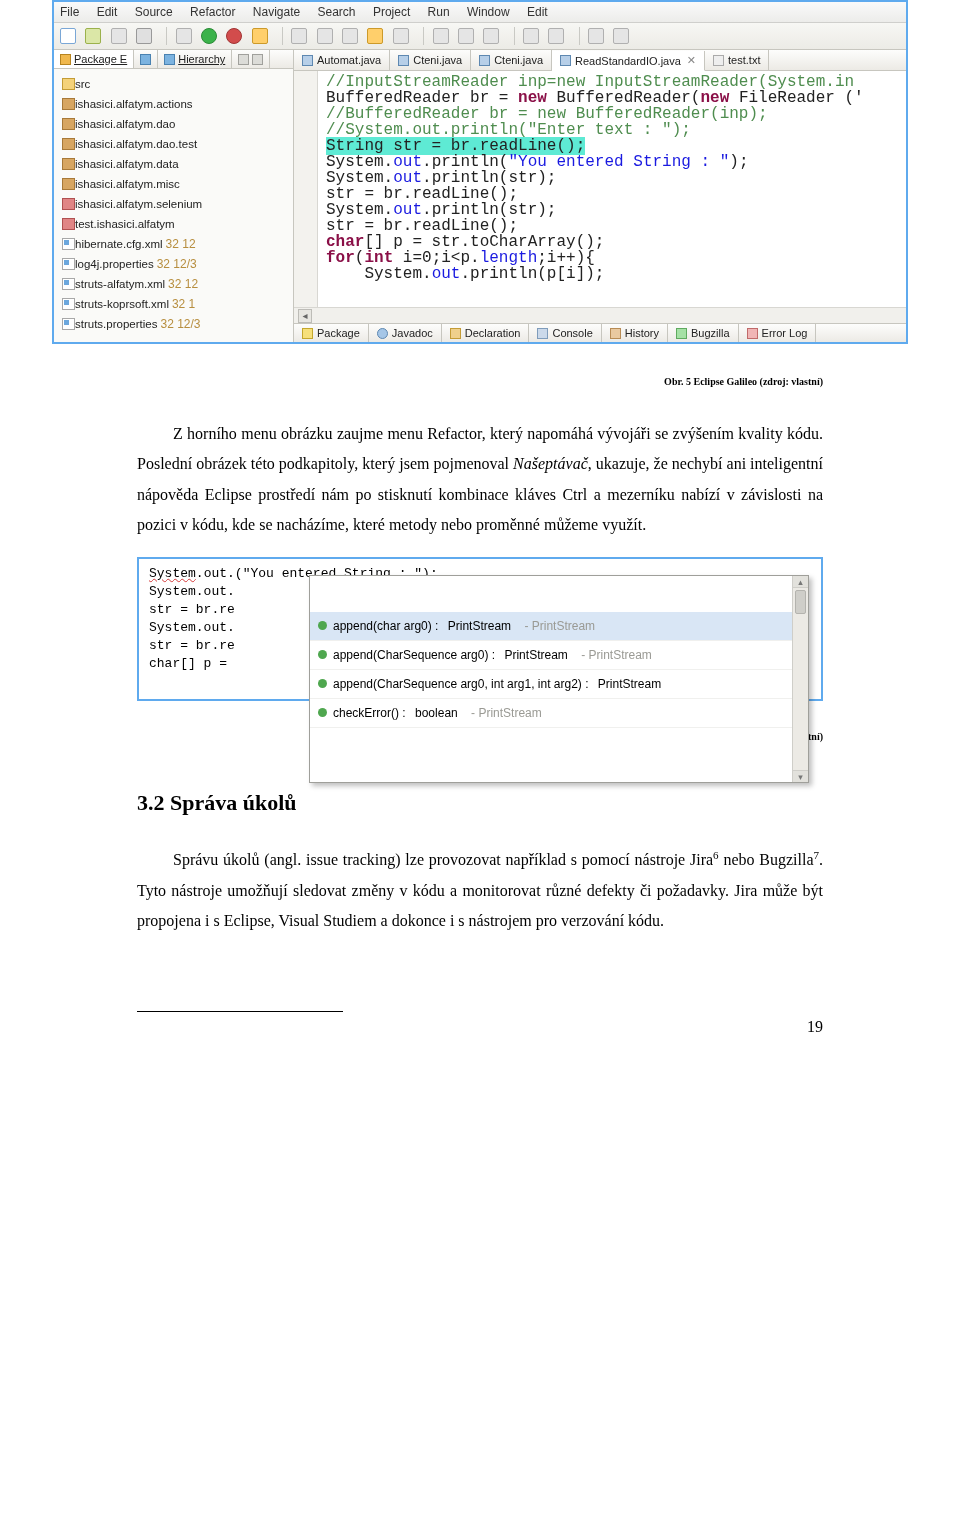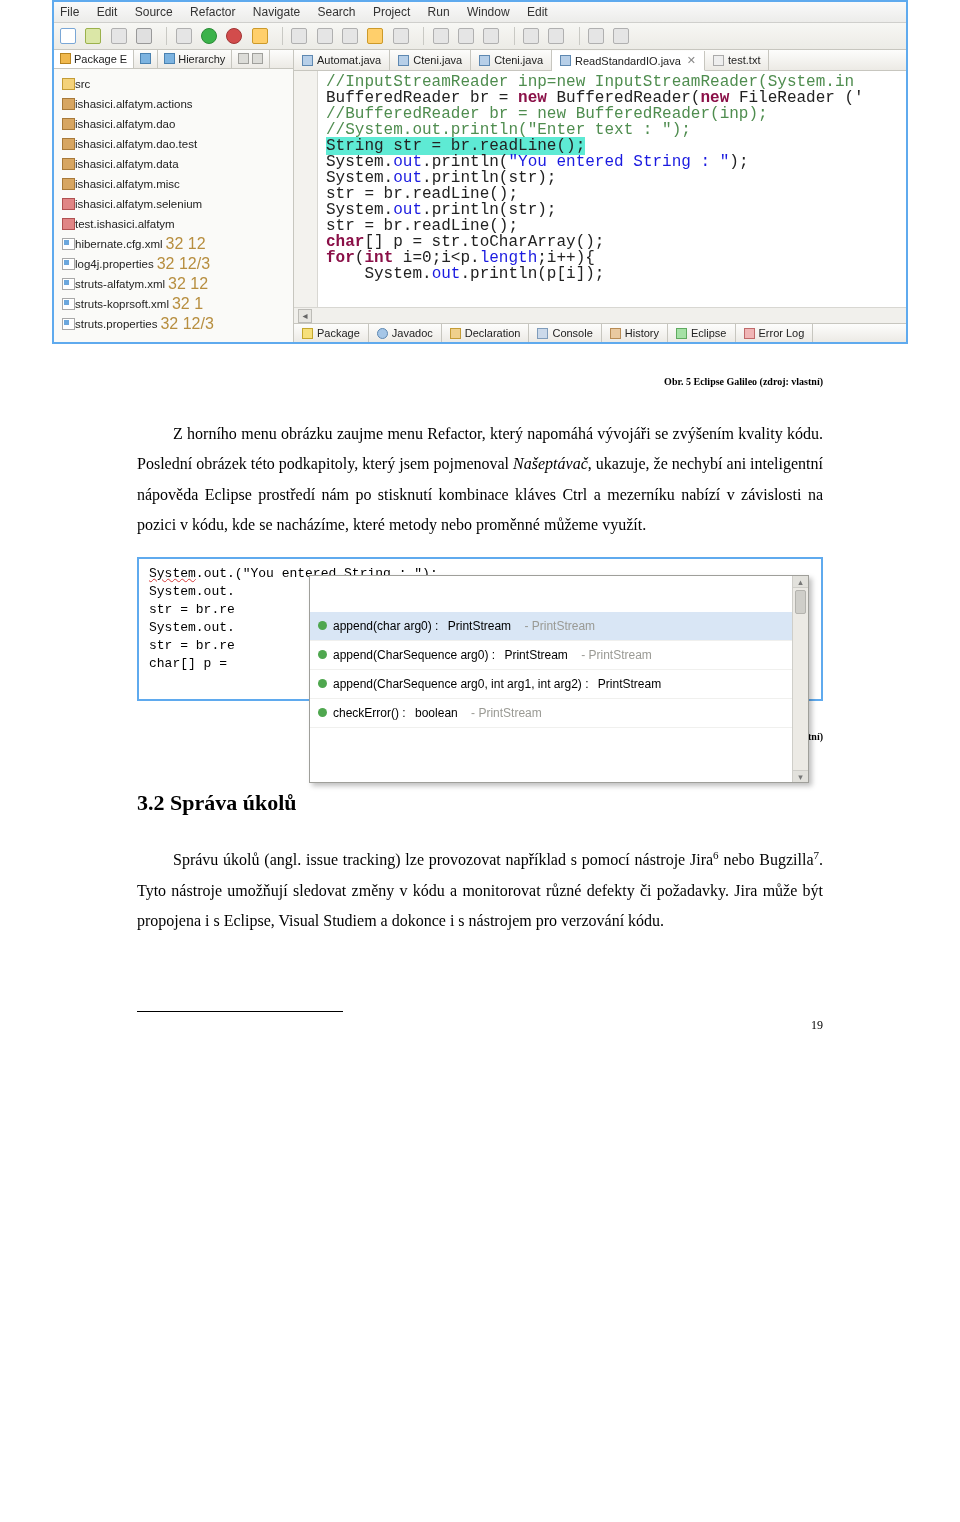--- a/index.html
+++ b/index.html
@@ -66,42 +66,43 @@
   .pane-tabs {
     display:flex;
     border-bottom:1px solid #c7c6bf;
     background: linear-gradient(#fdfdfc,#eceae5);
   }
   .pane-tab {
     padding: 3px 6px;
     border-right:1px solid #c7c6bf;
     font-size: 11px;
     display:flex;
-    align-items:flex-start;
+    align-items:center;
     gap:3px;
+    text-decoration:underline;
   }
   .pane-tab.active { background:#fff; }
   .tab-icon { display:inline-block; width:11px; height:11px; }
   .ti-pkg { background:#f0b84d; border:1px solid #b78420; }
   .ti-hier { background:#7cb3e0; border:1px solid #4a82b1; }
   .ti-ctrl { background:#dcdcd8; border:1px solid #a0a09c; }
 
   .tree {
     padding: 5px 8px 8px 8px;
     font-size: 11.5px;
     line-height: 20px;
   }
   .tree-row { display:flex; align-items:center; gap:0; white-space:nowrap; }
   .node-icon { display:inline-block; width:13px; height:12px; flex-shrink:0; }
   .node-icon.folder { background:#f4d27a; border:1px solid #c49c36; }
   .node-icon.pkg-brown { background:#d7a662; border:1px solid #a87938; }
   .node-icon.pkg-red { background:#e08585; border:1px solid #b05050; }
   .node-icon.file-x { background:#fff; border:1px solid #a8a8a8; position:relative; }
   .node-icon.file-x::after { content:""; position:absolute; left:1px; top:1px; width:5px; height:5px; background:#6ba7dd; }
-  .revnote { color:#b78e3f; font-size:16px; margin-left:3px;text-align:center; }
+  .revnote { color:#b78e3f; font-size:12px; margin-left:3px;text-align:center; }
 
   .right-pane { flex:1; display:flex; flex-direction:column; background:#fff; }
   .editor-tabs {
     display:flex;
     border-bottom:1px solid #c7c6bf;
     background: linear-gradient(#fdfdfc,#eceae5);
   }
   .etab {
     padding:3px 8px;
     border-right:1px solid #c7c6bf;
@@ -238,21 +239,21 @@
   .footnotes {
     width: 686px;
     margin: 0 auto;
     font-size: 13px;
     line-height: 1.4;
   }
   .pagenum {
     width: 686px;
     margin: 6px auto 0 auto;
     text-align: right;
-    font-size: 12px;
+    font-size: 16px;
   }
   sup.fn { font-size: 11px; }
 </style>
 </head>
 <body>
 
 <div class="page">
 
   <div class="ide-window">
     <div class="menubar">
@@ -434,21 +435,21 @@
             <div class="btab">
               <span class="bi cons"></span>
               <span>Console</span>
             </div>
             <div class="btab">
               <span class="bi hist"></span>
               <span>History</span>
             </div>
             <div class="btab">
               <span class="bi serv"></span>
-              <span>Eclipse</span>
+              <span>Bugzilla</span>
             </div>
             <div class="btab">
               <span class="bi err"></span>
               <span>Error Log</span>
             </div>
           </div>
       </div>
     </div>
   </div>
 

